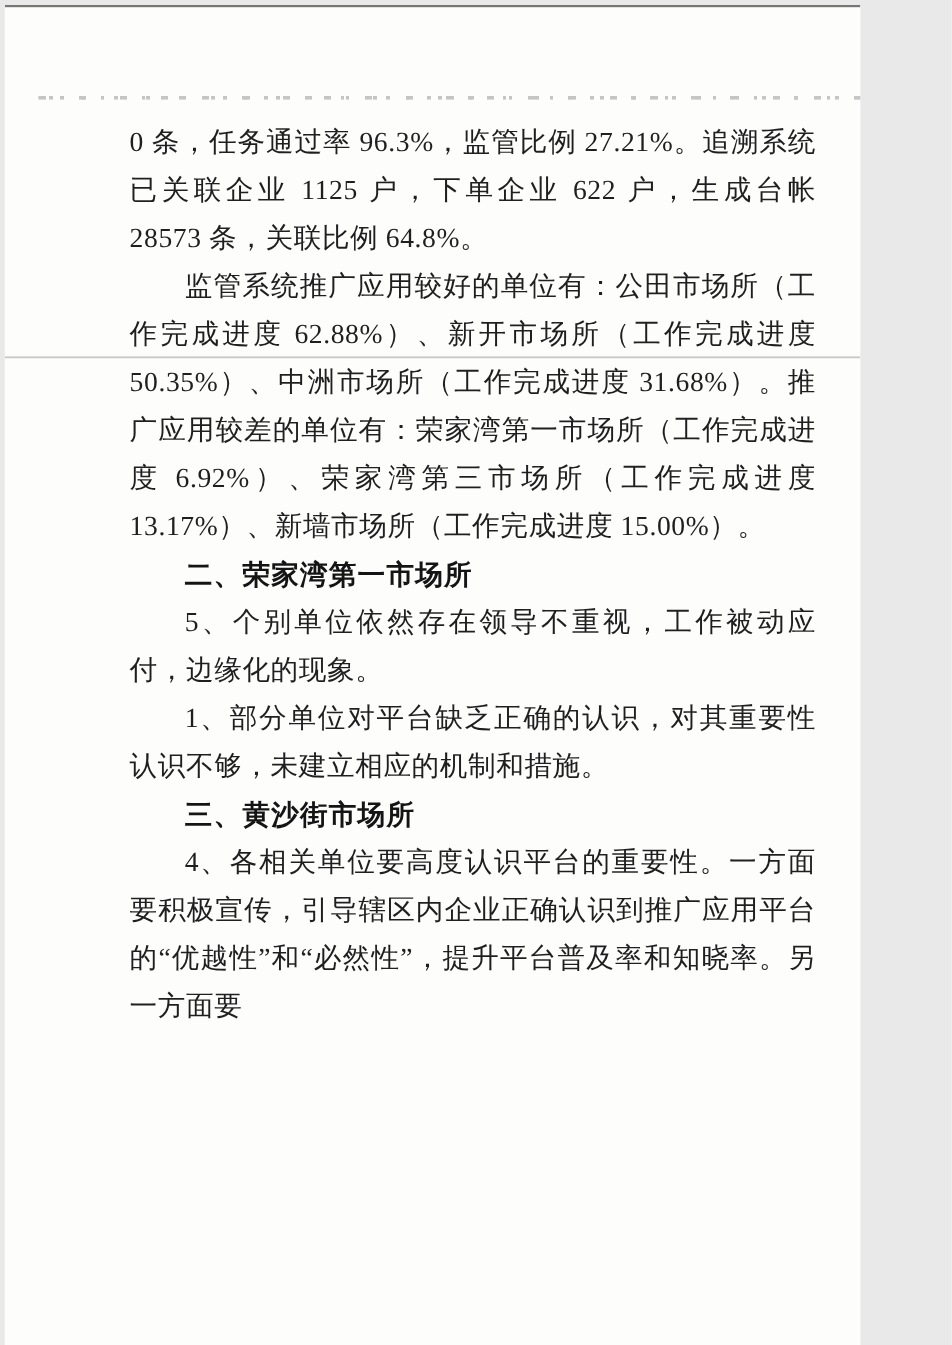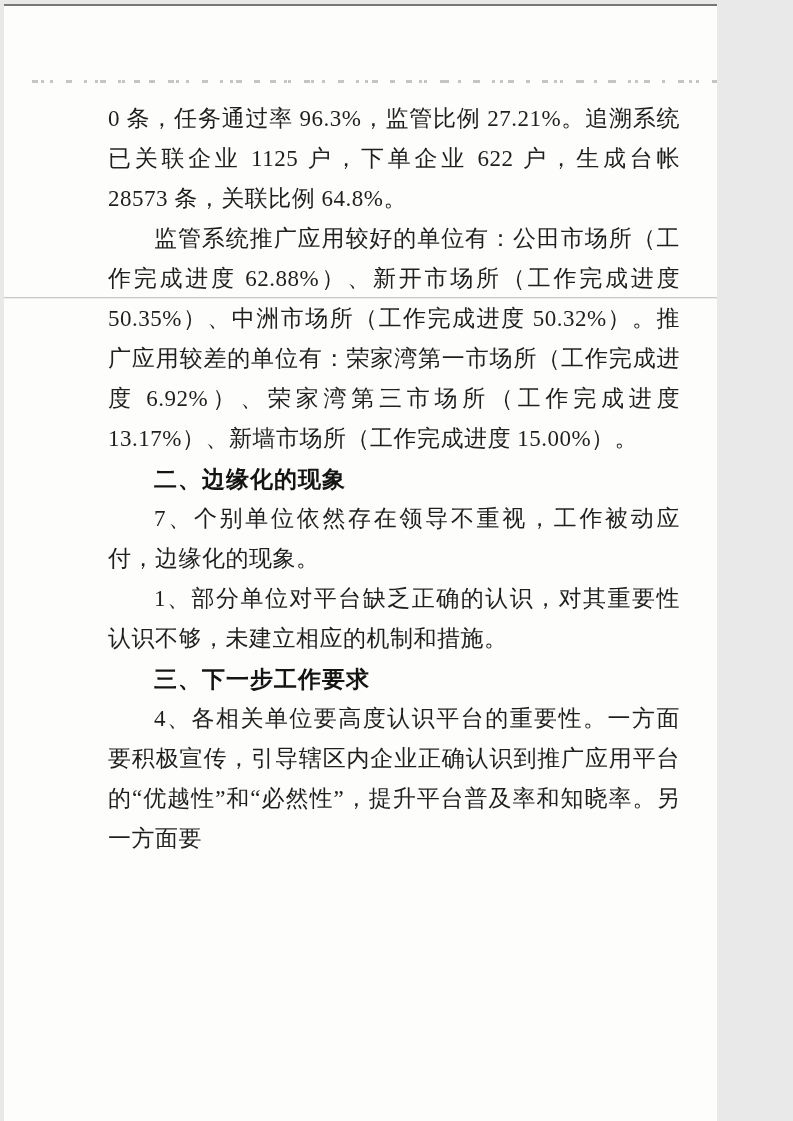--- a/index.html
+++ b/index.html
@@ -67,27 +67,27 @@
   <div class="scan-top-edge"></div>
 
   <div class="cut-text-fragments"></div>
 
   <div class="scan-line"></div>
 
   <div class="text-block">
 
     <p class="body no-indent">0 条，任务通过率 96.3%，监管比例 27.21%。追溯系统已关联企业 1125 户，下单企业 622 户，生成台帐 28573 条，关联比例 64.8%。</p>
 
-    <p class="body">监管系统推广应用较好的单位有：公田市场所（工作完成进度 62.88%）、新开市场所（工作完成进度 50.35%）、中洲市场所（工作完成进度 50.32%）。推广应用较差的单位有：荣家湾第一市场所（工作完成进度 6.92%）、荣家湾第三市场所（工作完成进度 13.17%）、新墙市场所（工作完成进度 15.00%）。</p>
+    <p class="body">监管系统推广应用较好的单位有：公田市场所（工作完成进度 62.88%）、新开市场所（工作完成进度 50.35%）、中洲市场所（工作完成进度 31.68%）。推广应用较差的单位有：荣家湾第一市场所（工作完成进度 6.92%）、荣家湾第三市场所（工作完成进度 13.17%）、新墙市场所（工作完成进度 15.00%）。</p>
 
 
-    <p class="heading">二、边缘化的现象</p>
+    <p class="heading">二、荣家湾第一市场所</p>
 
-    <p class="body">7、个别单位依然存在领导不重视，工作被动应付，边缘化的现象。</p>
+    <p class="body">5、个别单位依然存在领导不重视，工作被动应付，边缘化的现象。</p>
 
     <p class="body">1、部分单位对平台缺乏正确的认识，对其重要性认识不够，未建立相应的机制和措施。</p>
 
-    <p class="heading">三、下一步工作要求</p>
+    <p class="heading">三、黄沙街市场所</p>
 
     <p class="body">4、各相关单位要高度认识平台的重要性。一方面要积极宣传，引导辖区内企业正确认识到推广应用平台的“优越性”和“必然性”，提升平台普及率和知晓率。另一方面要</p>
 
   </div>
 </div>
 
 </body></html>

